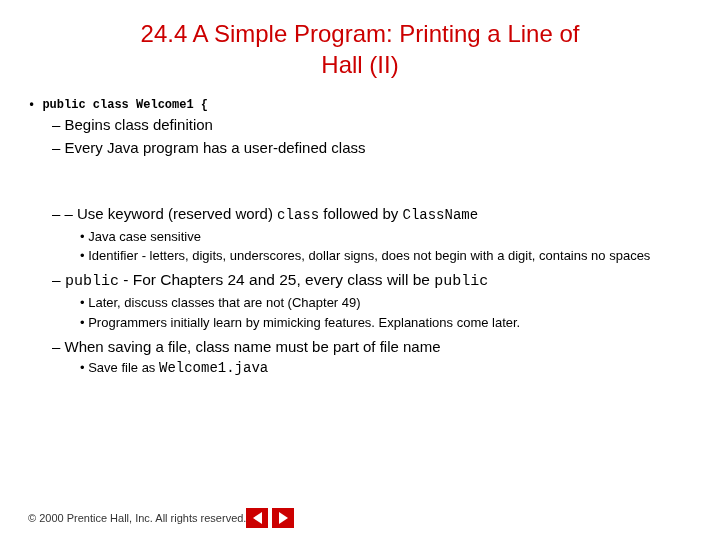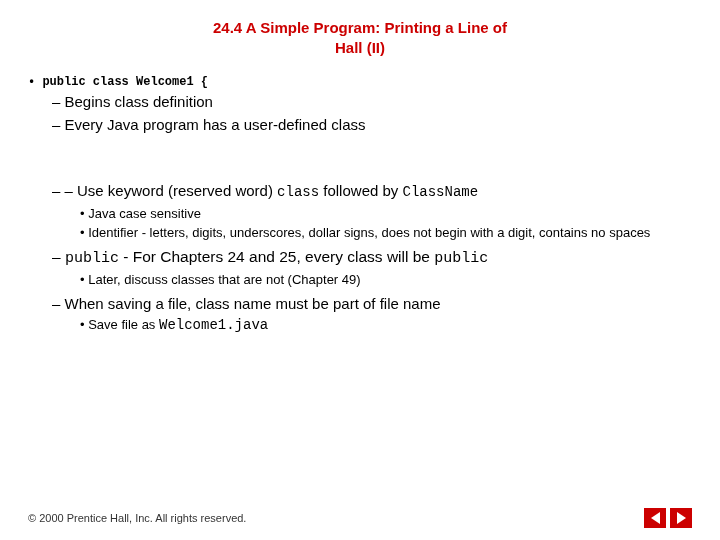--- a/index.html
+++ b/index.html
@@ -14,22 +14,22 @@
       background: #ffffff;
       font-family: Arial, sans-serif;
       font-size: 15px;
       color: #000000;
       overflow: hidden;
       padding: 18px 28px 14px 28px;
     }
 
     .title {
       text-align: center;
-      font-size: 15px;
-      font-weight: bold;
+      font-size: 24px;
+      font-weight: normal;
       color: #cc0000;
       margin-bottom: 14px;
       line-height: 1.3;
     }
 
     .main-list {
       list-style: none;
       padding: 0;
     }
 
@@ -79,21 +79,21 @@
       content: '• ';
     }
 
     .footer {
       position: absolute;
       bottom: 12px;
       left: 28px;
       right: 28px;
       display: flex;
       align-items: center;
-      justify-content: space-between;
+      justify-content: flex-start;
     }
 
     .footer-text {
       font-size: 11px;
       color: #333;
     }
 
     .nav-buttons {
       display: flex;
       gap: 4px;
@@ -157,20 +157,23 @@
           </li>
         </ul>
       </li>
 
       <li style="list-style:none; margin-bottom:2px;">
         <span style="font-size:15.5px; line-height:1.4;">– <code style="font-size:15px;">public</code> - For Chapters 24 and 25, every class will be <code style="font-size:15px;">public</code></span>
         <ul class="sub-bullet-list">
           <li class="sub-bullet-item">
             <span>Later, discuss classes that are not (Chapter 49)</span>
           </li>
+          <li class="sub-bullet-item">
+            <span>Programmers initially learn by mimicking features.  Explanations come later.</span>
+          </li>
         </ul>
       </li>
 
       <li style="list-style:none; font-size:15px; line-height:1.4; margin-bottom:2px;">
         <span>– <span>When saving a file, class name must be part of file name</span></span>
         <ul class="sub-bullet-list">
           <li class="sub-bullet-item">
             Save file as <code>Welcome1.java</code>
           </li>
         </ul>

